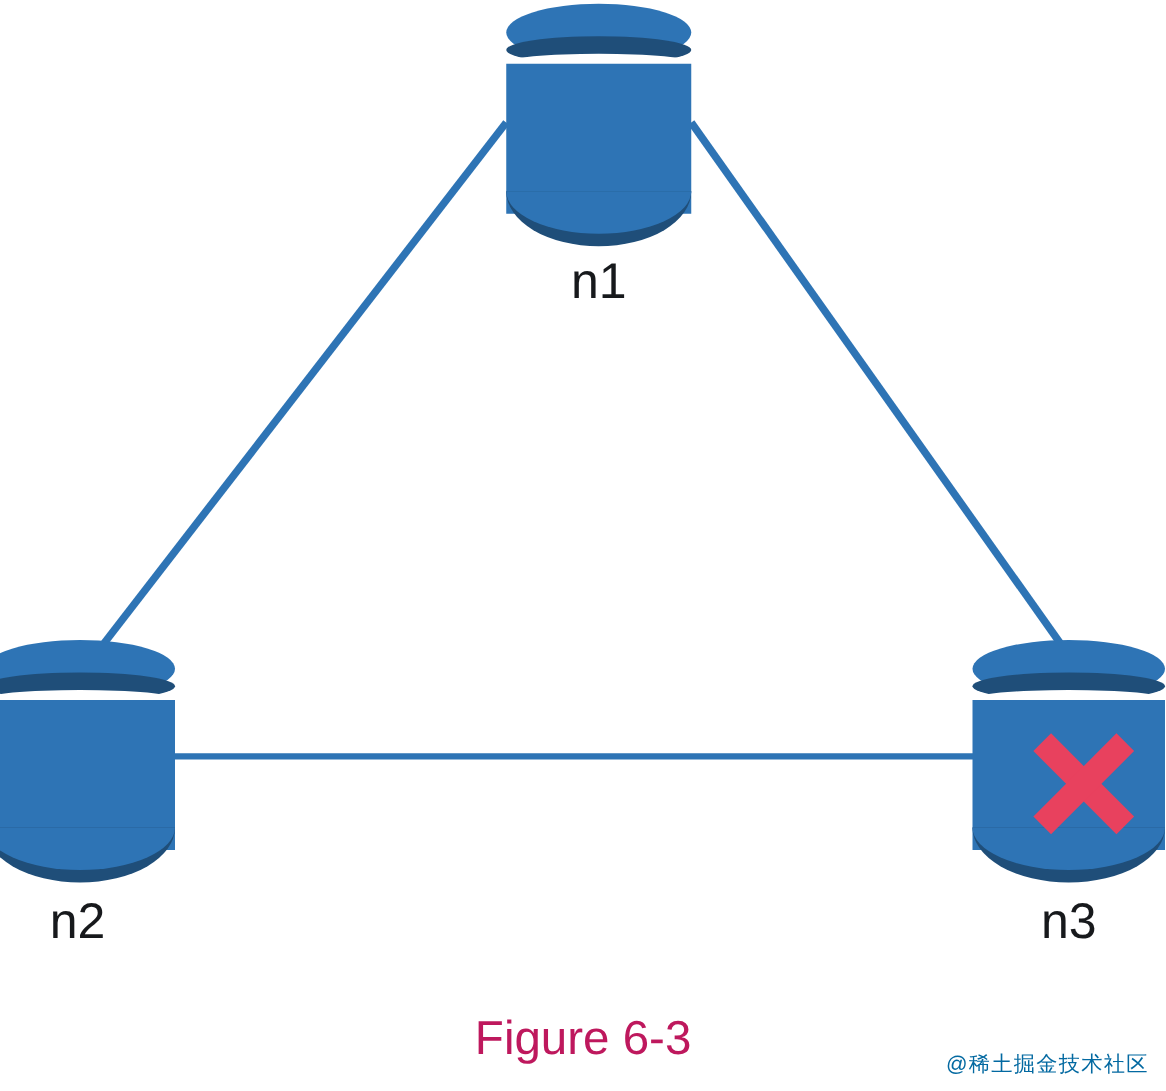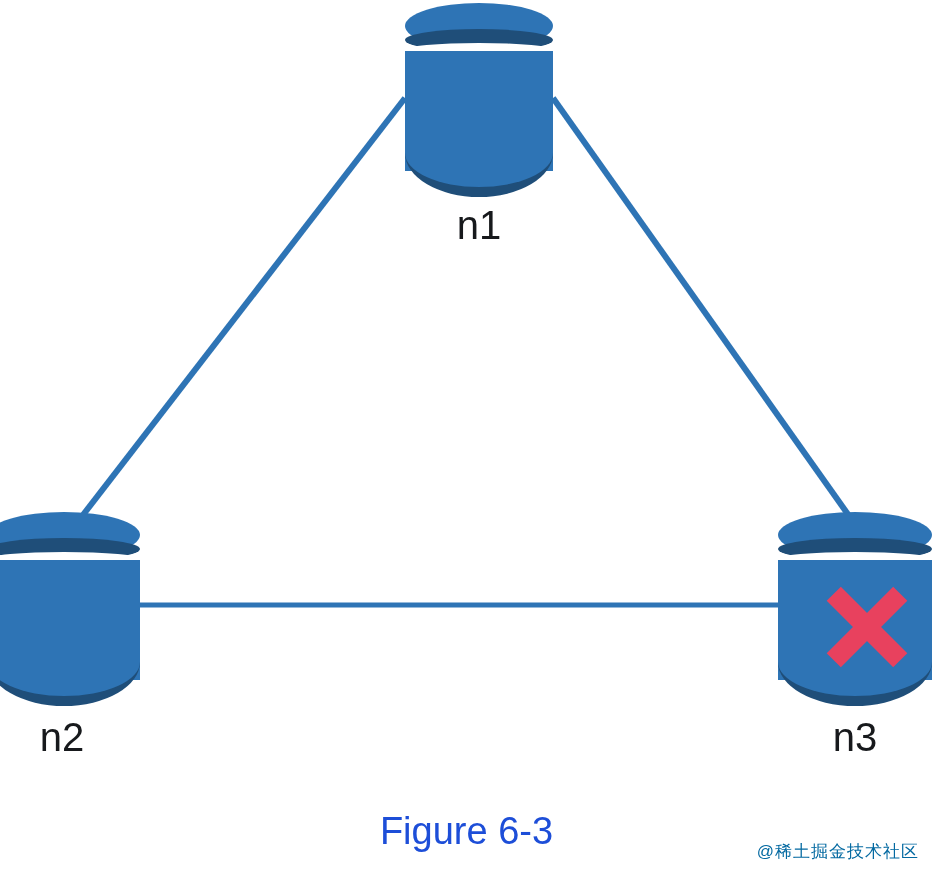--- a/index.html
+++ b/index.html
@@ -68,21 +68,21 @@
     color:#17191c;
     white-space:nowrap;
     text-align:center;
   }
   #caption{
     position:absolute;
     left:0;width:933px;
     top:810px;
     text-align:center;
     font-size:38px;
-    color:#1d4ed8;
+    color:#be185d;
   }
   #watermark{
     position:absolute;
     right:14px;top:840px;
     font-size:17px;
     color:#0369a1;
     white-space:nowrap;
     letter-spacing:1px;
   }
 </style>

